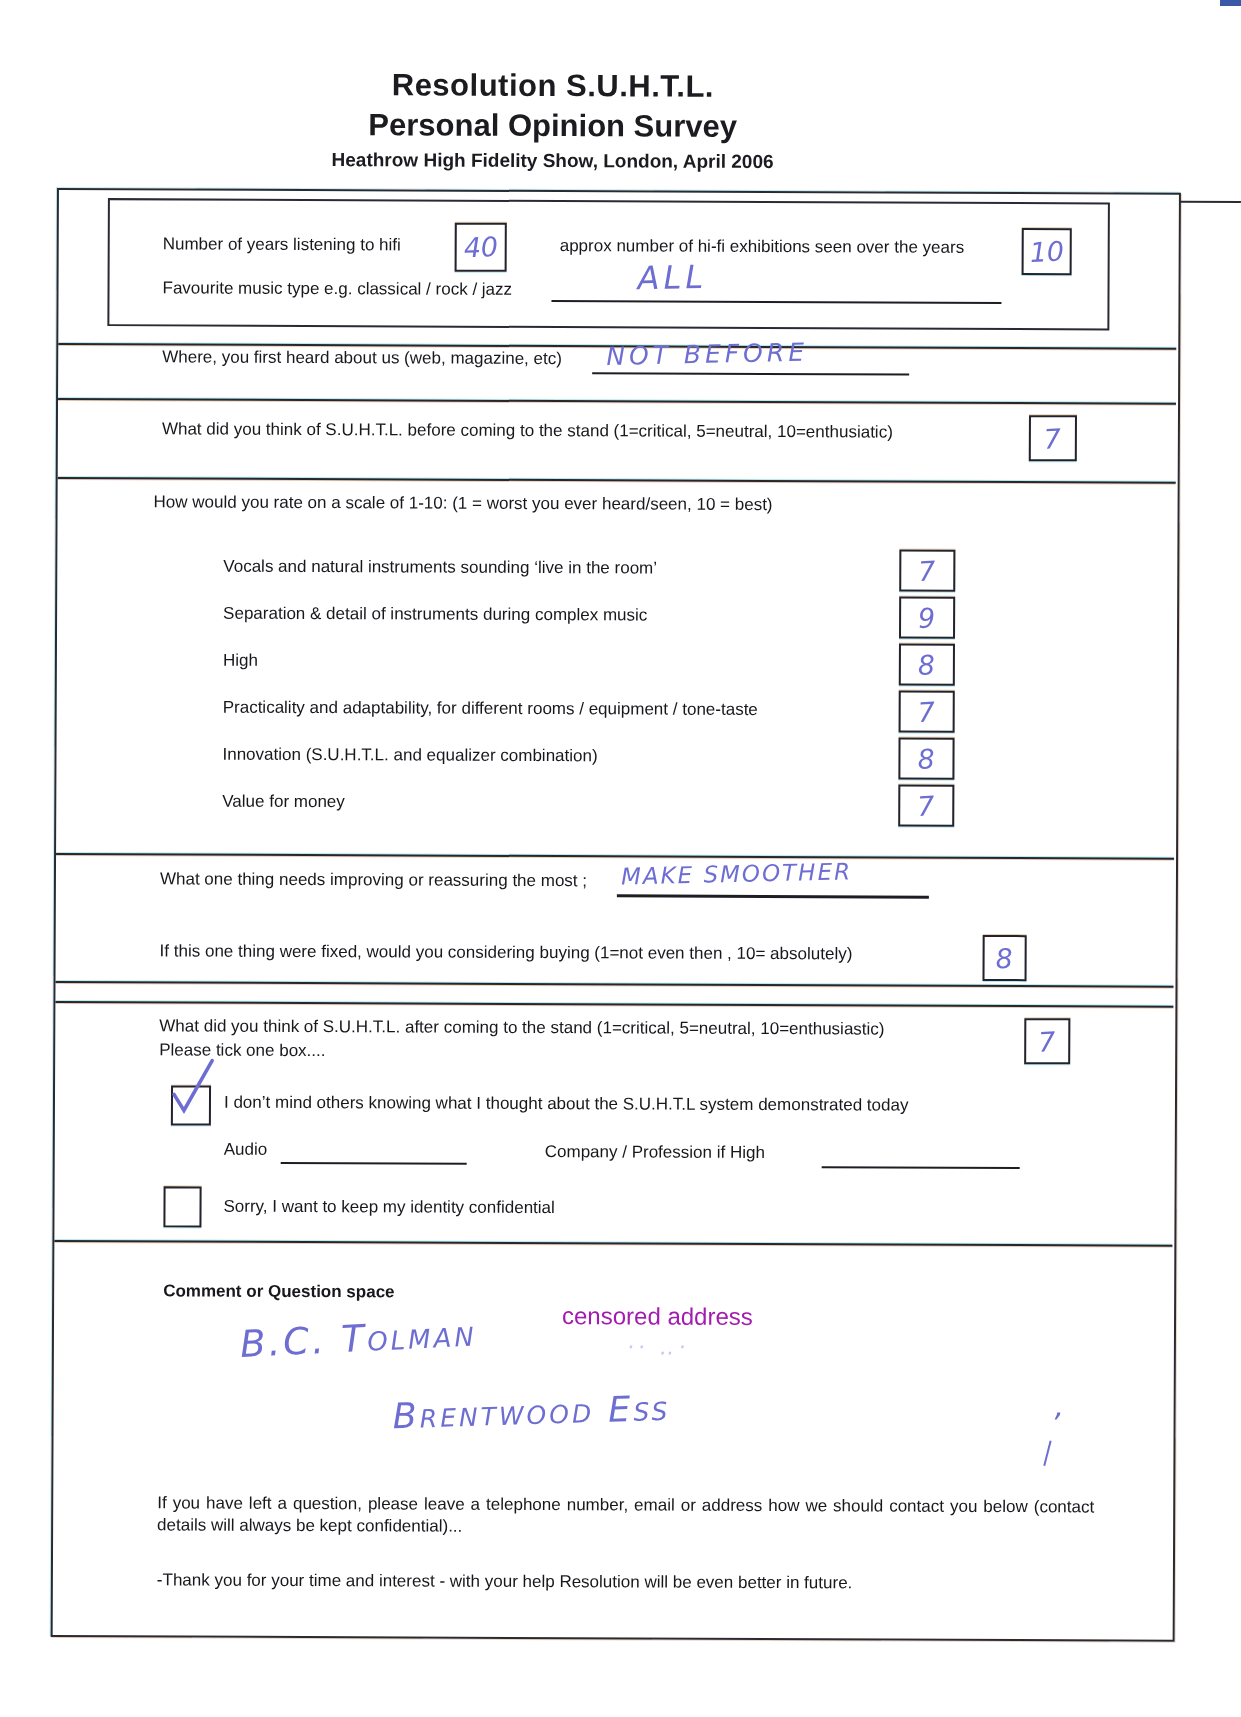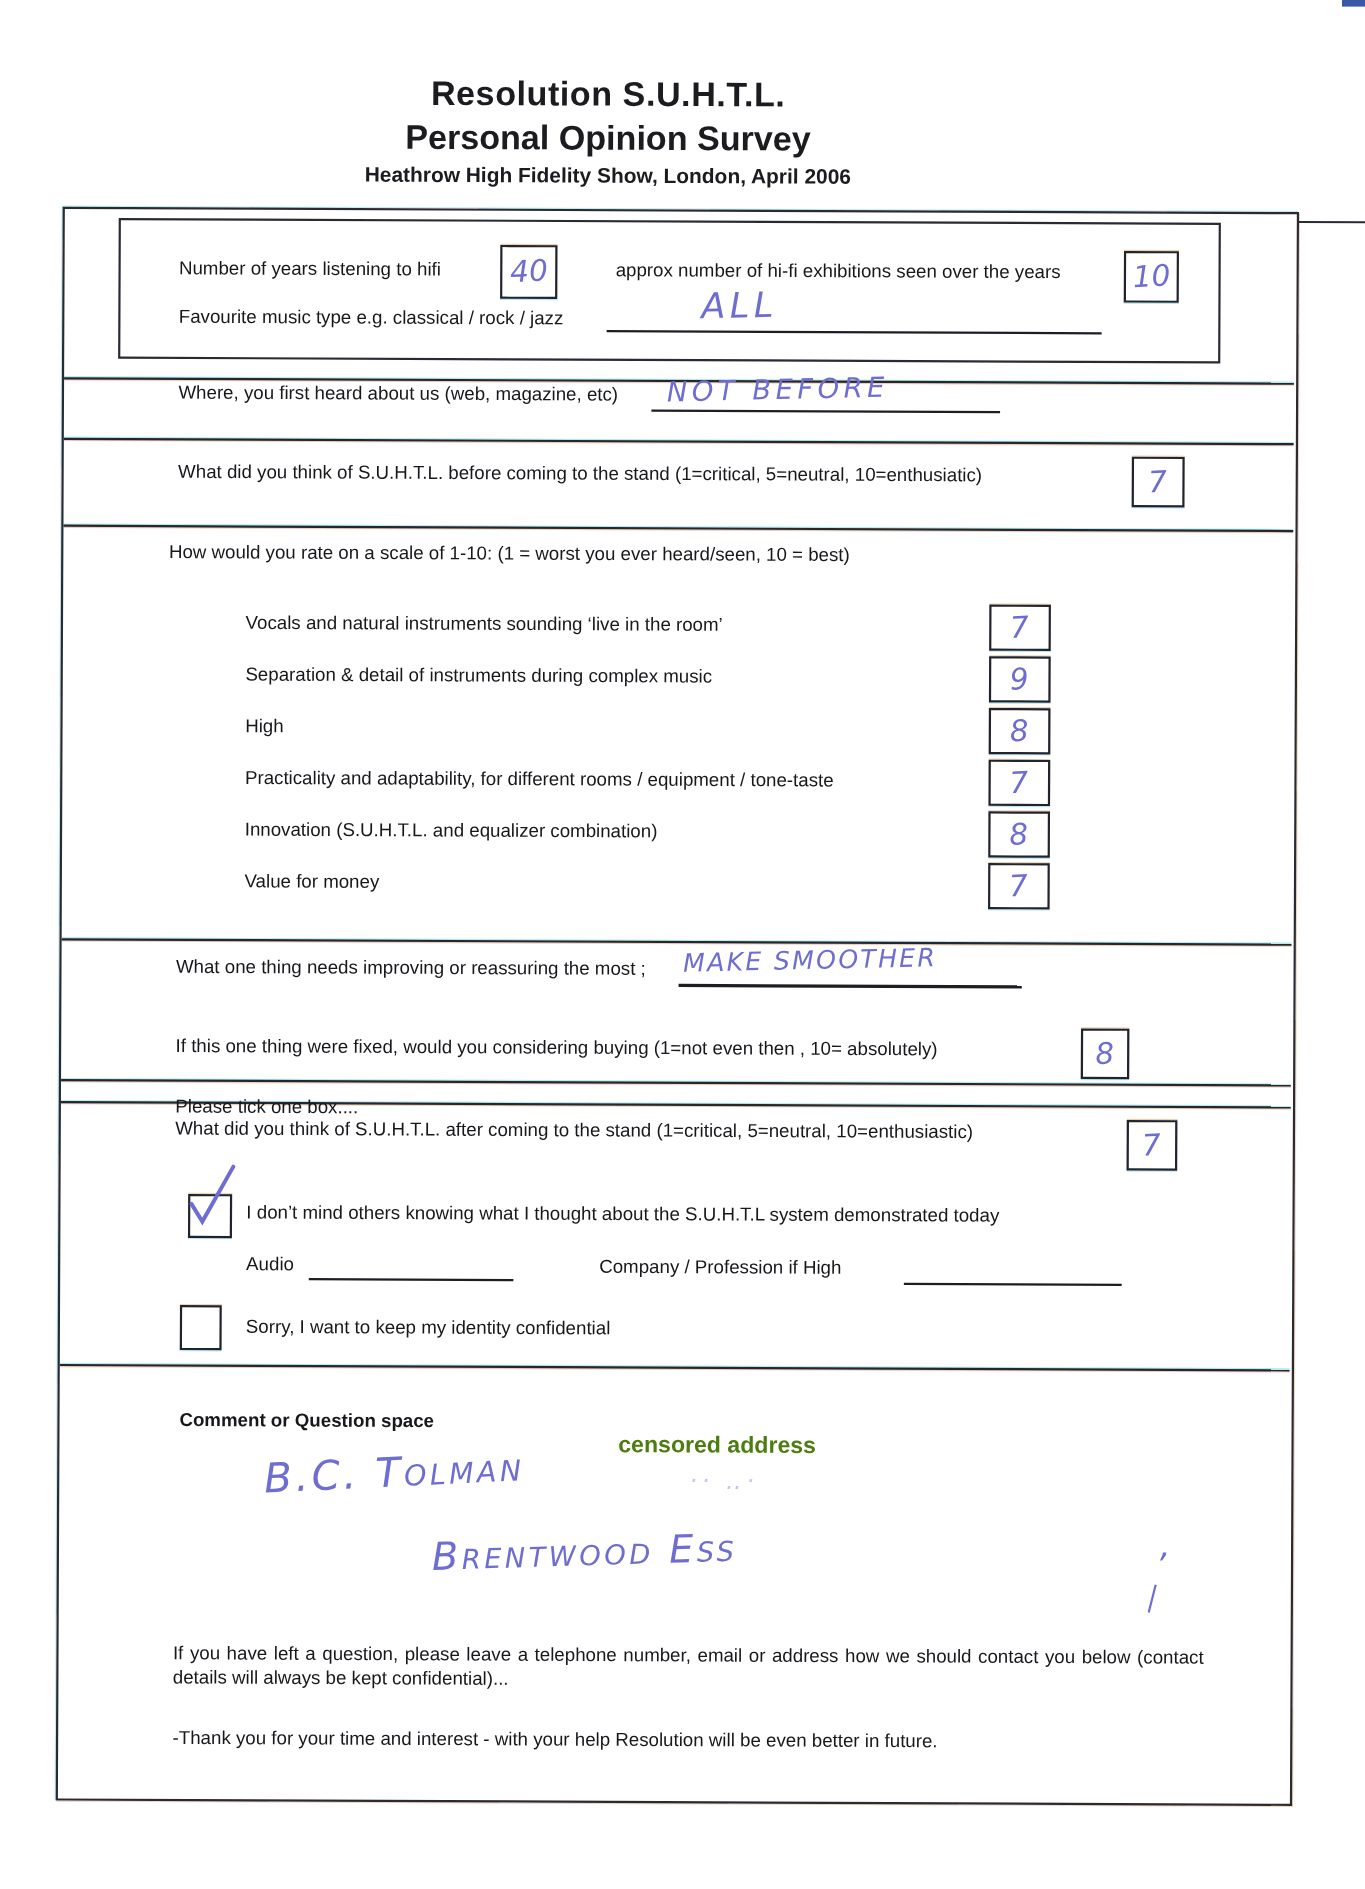--- a/index.html
+++ b/index.html
@@ -120,21 +120,21 @@
 
     <div class="abs t" style="left:163px;top:941px;">If this one thing were fixed, would you considering buying (1=not even then , 10= absolutely)</div>
     <div class="abs wbox" style="left:986px;top:931px;width:40px;height:42px;">
       <span class="ink inknum">8</span>
     </div>
 
     <div class="abs rule" style="top:981px;"></div>
     <div class="abs rule" style="top:1001px;"></div>
 
     <div class="abs t" style="left:163px;top:1016px;">What did you think of S.U.H.T.L. after coming to the stand (1=critical, 5=neutral, 10=enthusiastic)</div>
-    <div class="abs t" style="left:163px;top:996px;">Please tick one box....</div>
+    <div class="abs t" style="left:163px;top:1040px;">Please tick one box....</div>
     <div class="abs wbox" style="left:1028px;top:1014px;width:42px;height:42px;">
       <span class="ink inknum">7</span>
     </div>
 
     <div class="abs checkbox" style="left:175px;top:1085px;width:36px;height:36px;"></div>
     <svg class="abs" style="left:172px;top:1054px;" width="52" height="62" viewBox="0 0 52 62">
       <path d="M6 40 L16 56 L44 6" fill="none" stroke="#6e6ed2" stroke-width="3.6" stroke-linecap="round"></path>
     </svg>
     <div class="abs t" style="left:228px;top:1092px;">I don’t mind others knowing what I thought about the S.U.H.T.L system demonstrated today</div>
 
@@ -142,21 +142,21 @@
     <div class="abs uline" style="left:285px;top:1161px;width:186px;"></div>
     <div class="abs t" style="left:549px;top:1140px;">Company / Profession if High</div>
     <div class="abs uline" style="left:826px;top:1163px;width:198px;"></div>
 
     <div class="abs checkbox" style="left:168px;top:1186px;width:34px;height:37px;"></div>
     <div class="abs t" style="left:228px;top:1196px;">Sorry, I want to keep my identity confidential</div>
 
     <div class="abs rule" style="top:1240px;"></div>
 
     <div class="abs t" style="left:168px;top:1281px;font-weight:bold;">Comment or Question space</div>
-    <div class="abs" style="left:567px;top:1300px;font-size:21px;color:#4d7c0f;font-weight:bold;">censored address</div>
+    <div class="abs" style="left:567px;top:1300px;font-size:24px;color:#a21caf;">censored address</div>
     <div class="abs ink inkname" style="left:245px;top:1316px;font-size:37px;transform:rotate(-3deg);">B.C. Tolman</div>
     <div class="abs ink" style="left:632px;top:1332px;font-size:22px;opacity:.38;letter-spacing:4px;">·· ‥·</div>
     <div class="abs ink inkname" style="left:398px;top:1390px;font-size:35px;transform:rotate(-2deg);">Brentwood Ess</div>
     <div class="abs ink" style="left:1056px;top:1402px;font-size:30px;">’</div>
     <div class="abs stray" style="left:1052px;top:1436px;"></div>
 
     <div class="abs t para" style="left:163px;top:1492px;width:937px;">If you have left a question, please leave a telephone number, email or address how we should contact you below (contact details will always be kept confidential)...</div>
     <div class="abs t" style="left:163px;top:1570px;">-Thank you for your time and interest - with your help Resolution will be even better in future.</div>
 
   </div>

